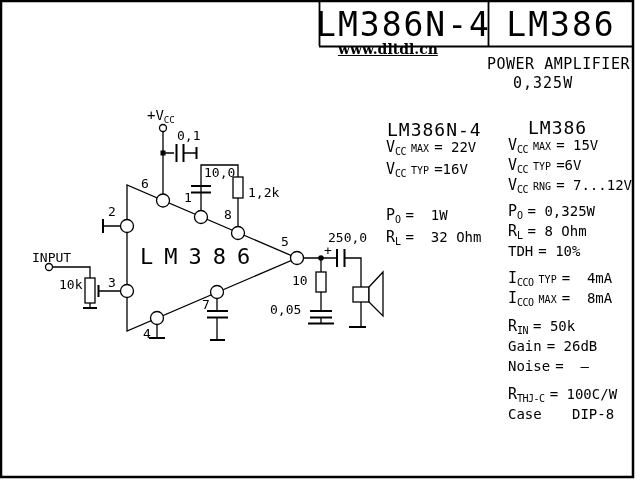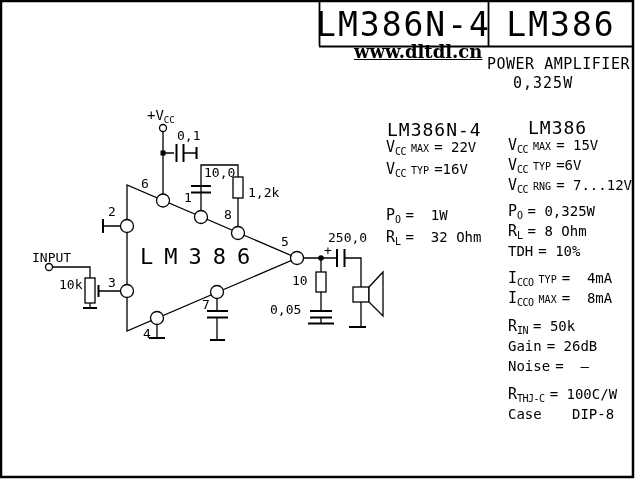--- a/index.html
+++ b/index.html
@@ -7,22 +7,22 @@
     position:relative;width:640px;height:480px;background:#fff;overflow:hidden;
     font-family:"DejaVu Sans Mono",monospace;color:#000;
   }
   #page *{box-sizing:border-box;}
   .abs{position:absolute;white-space:nowrap;}
   svg{position:absolute;left:0;top:0;}
 
   
   .hdr-title{display:flex;align-items:center;justify-content:center;
     font-size:33px;letter-spacing:2px;height:45px;}
-  .watermark{font-family:"DejaVu Serif",serif;font-weight:bold;font-size:18px;
-    text-decoration:underline;margin-left:16px;}
+  .watermark{font-family:"DejaVu Serif",serif;font-weight:bold;font-size:14px;
+    text-decoration:underline;}
   .subtitle{font-size:15px;letter-spacing:0.5px;}
 
   
   .slab{font-size:13px;line-height:14px;}
   .vsub{font-size:9px;vertical-align:-3px;}
   .chip{font-size:22px;letter-spacing:11px;line-height:24px;}
 
   
   .spec-title{font-size:18px;letter-spacing:1px;}
   .spec-row{height:20px;line-height:16px;white-space:nowrap;}

